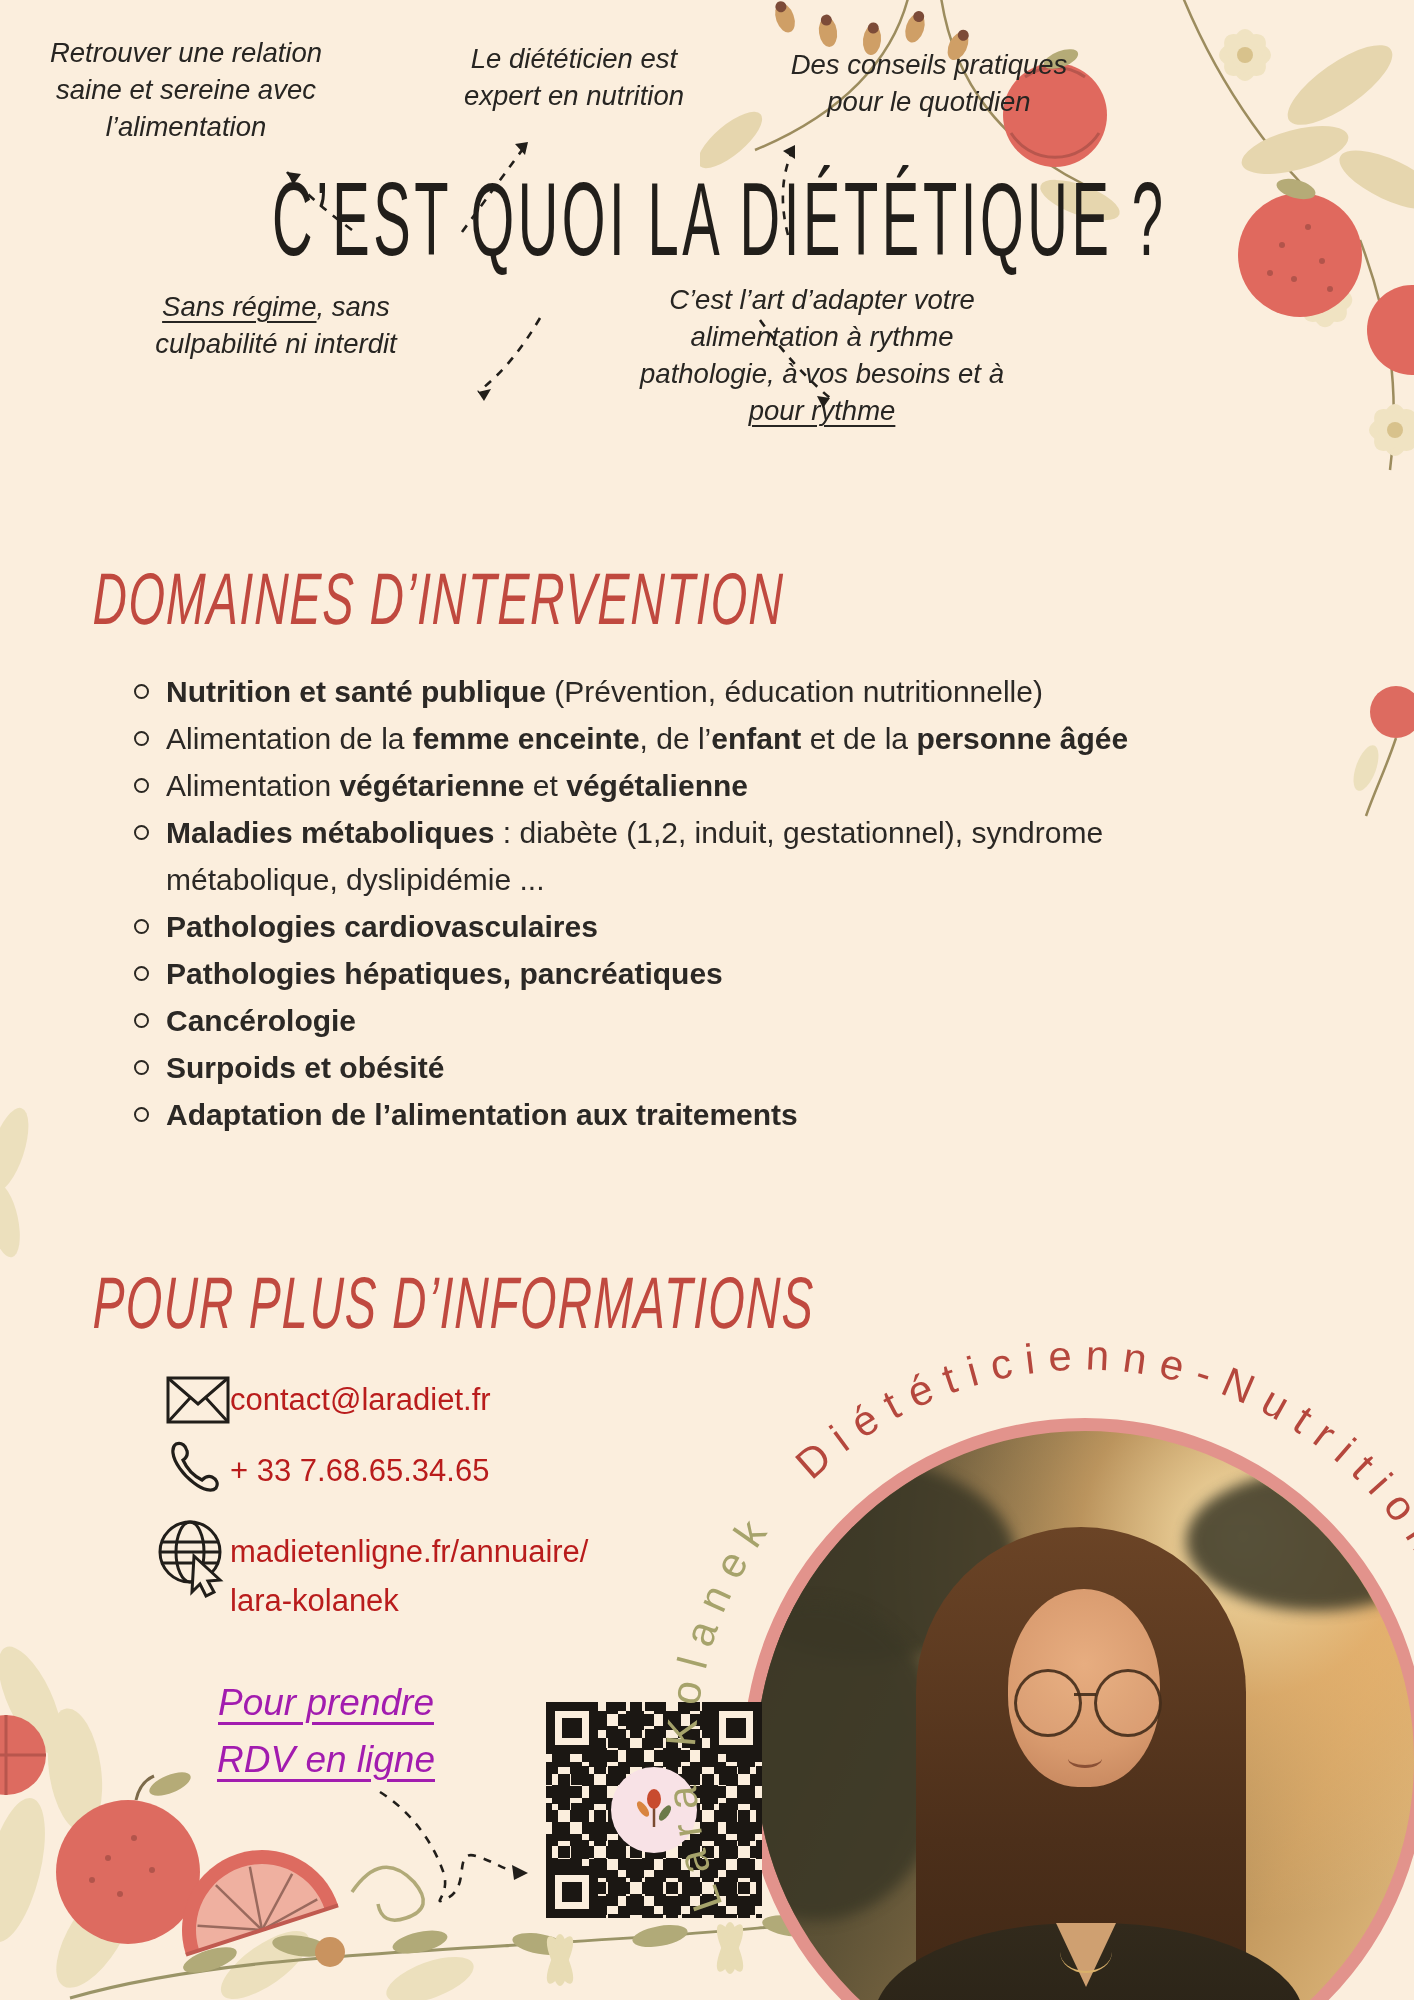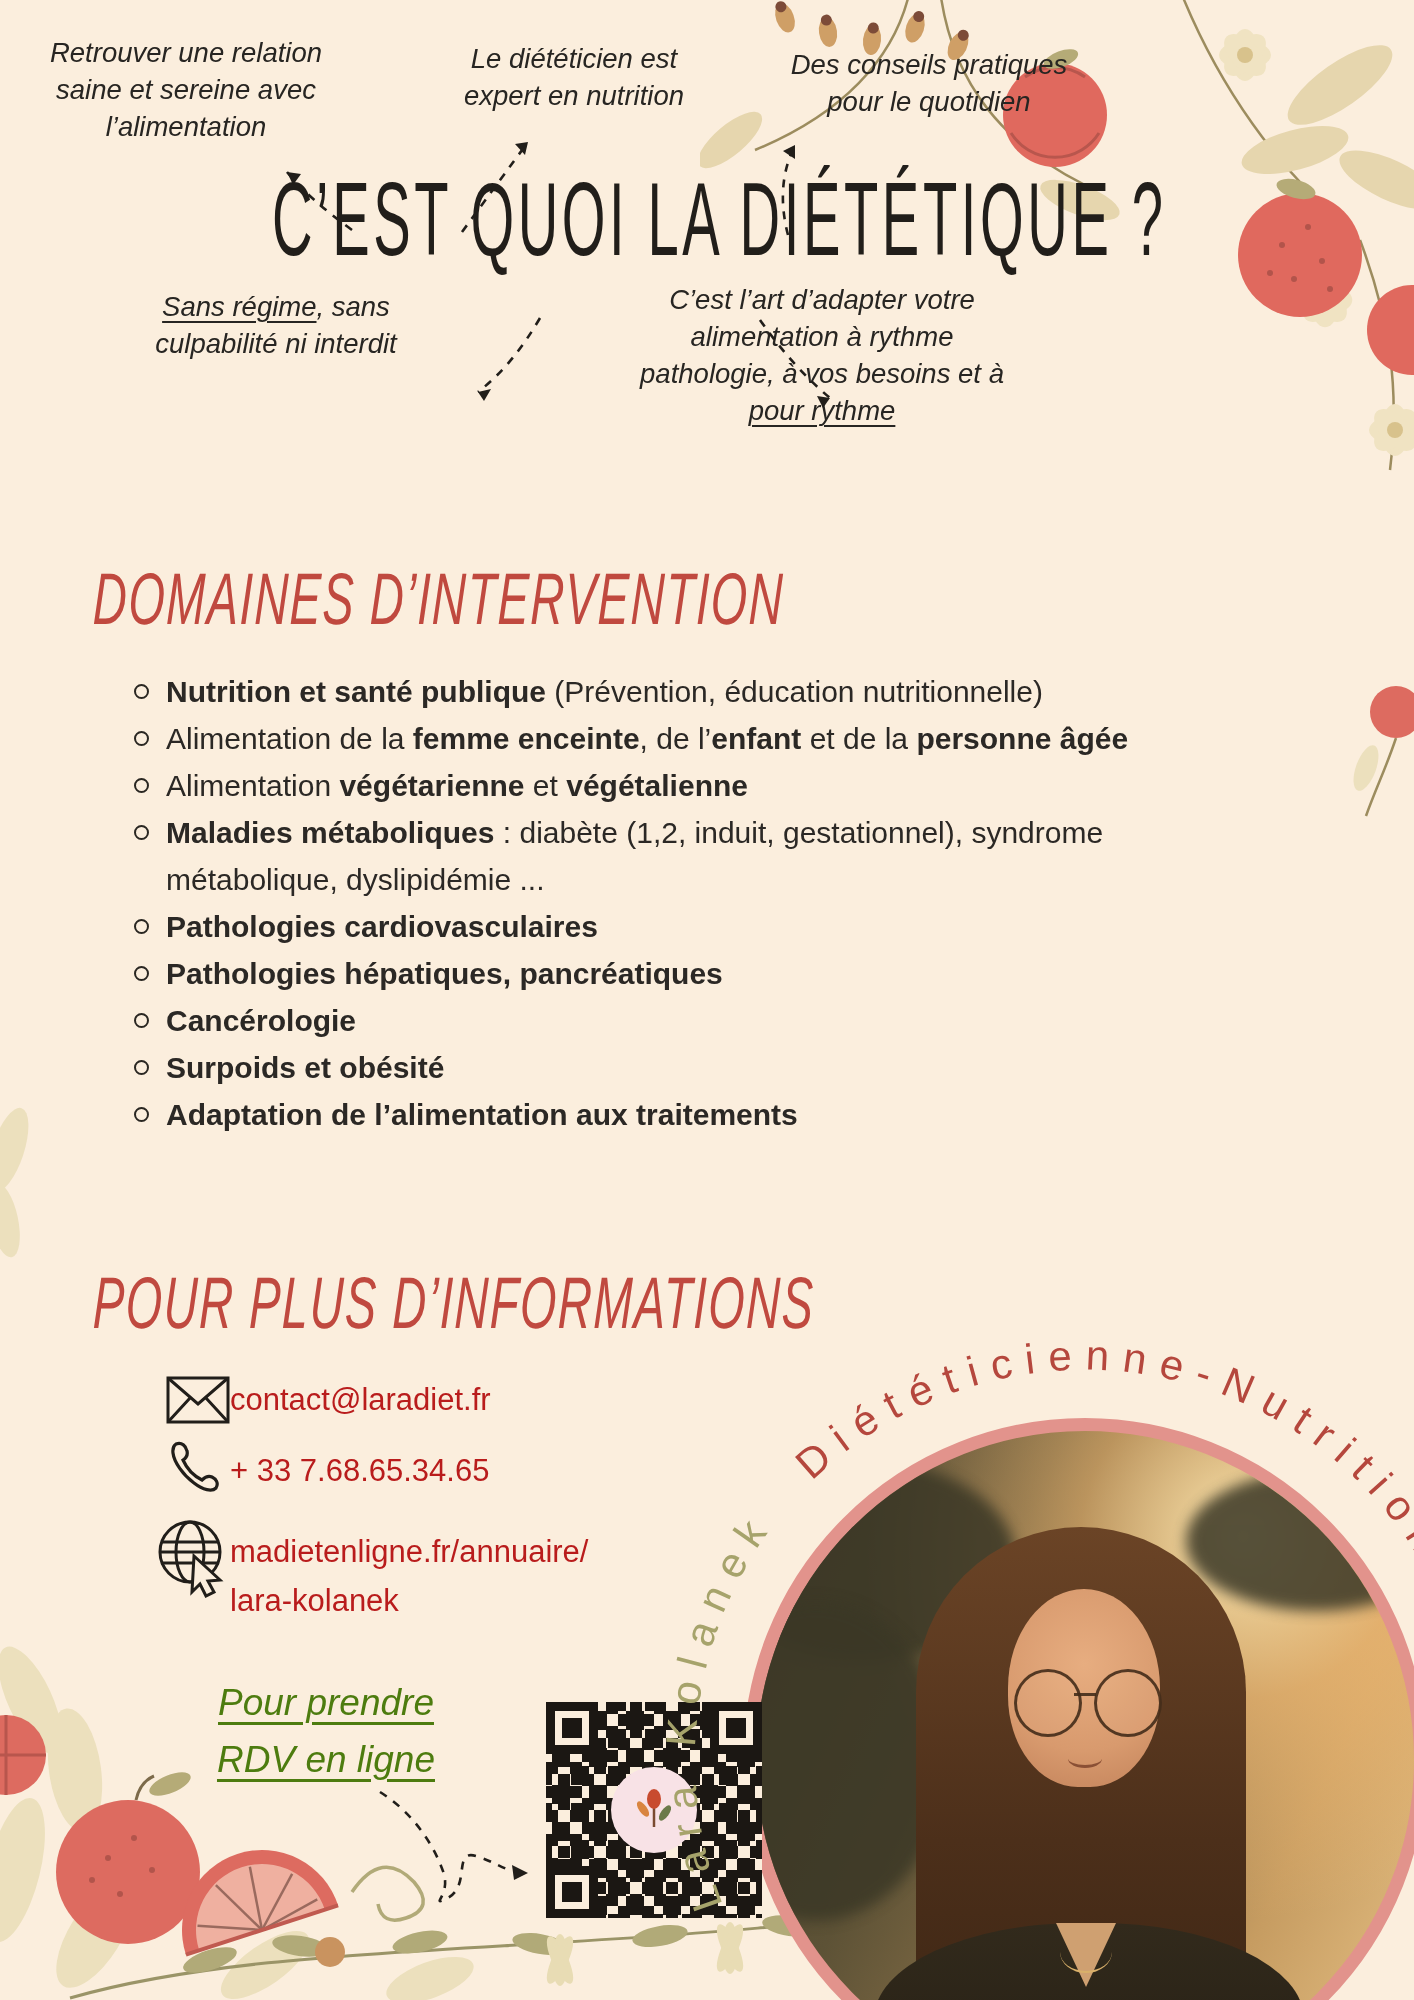--- a/index.html
+++ b/index.html
@@ -59,21 +59,21 @@
   .phone-text{left:230px;top:1453px;}
   .web-text{left:230px;top:1527px;line-height:49px;}
   .contact-icon{position:absolute;z-index:6;}
   .icon-email{left:166px;top:1376px;}
   .icon-phone{left:168px;top:1440px;}
   .icon-web{left:156px;top:1518px;}
 
   
   .rdv-note{
     position:absolute;left:176px;top:1674px;width:300px;text-align:center;
-    font-style:italic;font-size:37px;line-height:57px;color:#4d7c0f;z-index:6;
+    font-style:italic;font-size:37px;line-height:57px;color:#a21caf;z-index:6;
   }
   .rdv-note .line{text-decoration:underline;text-underline-offset:7px;text-decoration-thickness:2.5px;}
 
   
   .qr{
     position:absolute;left:546px;top:1702px;width:216px;height:216px;background:#fbeedd;z-index:4;
     background-image:
       conic-gradient(#1b1713 0 25%, transparent 25% 50%, #1b1713 50% 75%, transparent 75%),
       conic-gradient(transparent 0 25%, #1b1713 25% 50%, transparent 50% 75%, #1b1713 75%);
     background-size:24px 24px,37px 37px;

